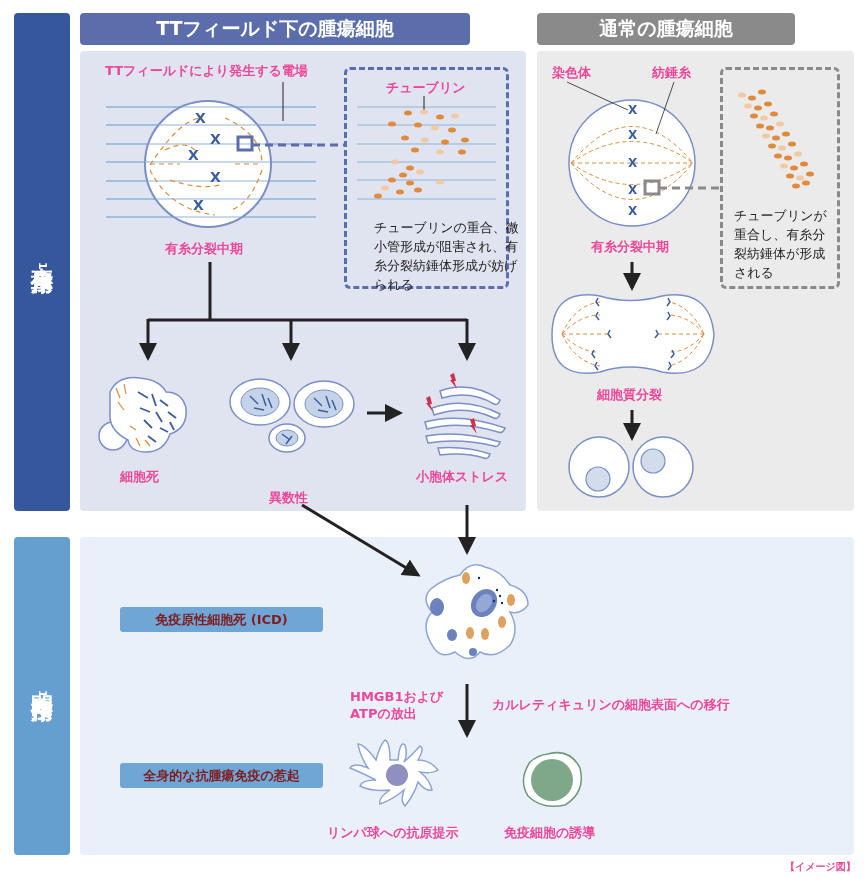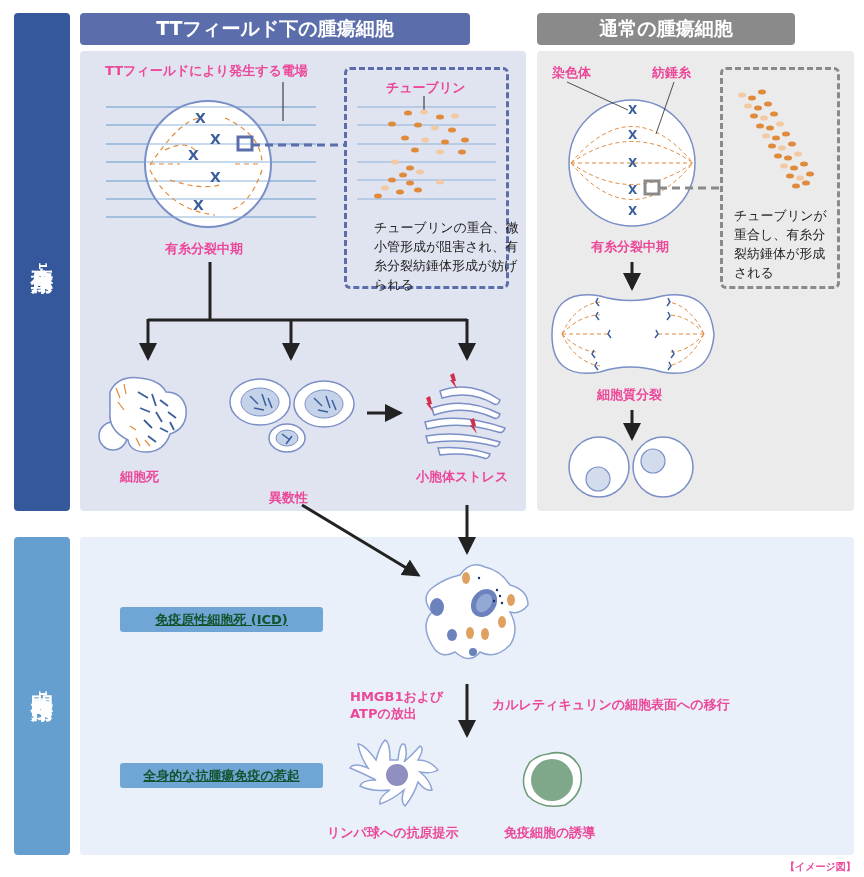--- a/index.html
+++ b/index.html
@@ -6,22 +6,22 @@
   body { width:864px; height:877px; position:relative; overflow:hidden;
          font-family:"DejaVu Sans", sans-serif; color:#222; }
   .sidebar { position:absolute; border-radius:4px; color:#fff; font-weight:bold;
              display:flex; flex-direction:column; align-items:center; justify-content:center; }
   .sidebar .vt { writing-mode:vertical-rl; font-size:22px; letter-spacing:2px; }
   .sidebar .sup { writing-mode:vertical-rl; font-size:11px; margin-top:4px; }
   .hdr { position:absolute; border-radius:4px; color:#fff; font-weight:bold; font-size:19px;
          display:flex; align-items:center; justify-content:center; }
   .panel { position:absolute; border-radius:4px; }
   .lbl { position:absolute; font-size:13px; color:#ec4899; white-space:nowrap;font-weight:bold; }
-  .tag { position:absolute; background:#6fa6d6; color:#14532d; font-weight:bold; font-size:13px;
-         border-radius:3px; display:flex; align-items:center; justify-content:center;text-decoration:underline; }
+  .tag { position:absolute; background:#6fa6d6; color:#7f1d1d; font-weight:bold; font-size:13px;
+         border-radius:3px; display:flex; align-items:center; justify-content:center; }
   .dash-box { position:absolute; border:3px dashed; border-radius:6px; box-sizing:border-box; }
   svg { position:absolute; left:0; top:0; }
   .para { position:absolute; font-size:13px; line-height:19px; color:#222; }
 </style>
 </head>
 <body>
 
 <div class="sidebar" style="left:14px; top:13px; width:56px; height:498px; background:#34589b;">
   <span class="vt">直接作用</span>
   <span class="sup">1)</span>

